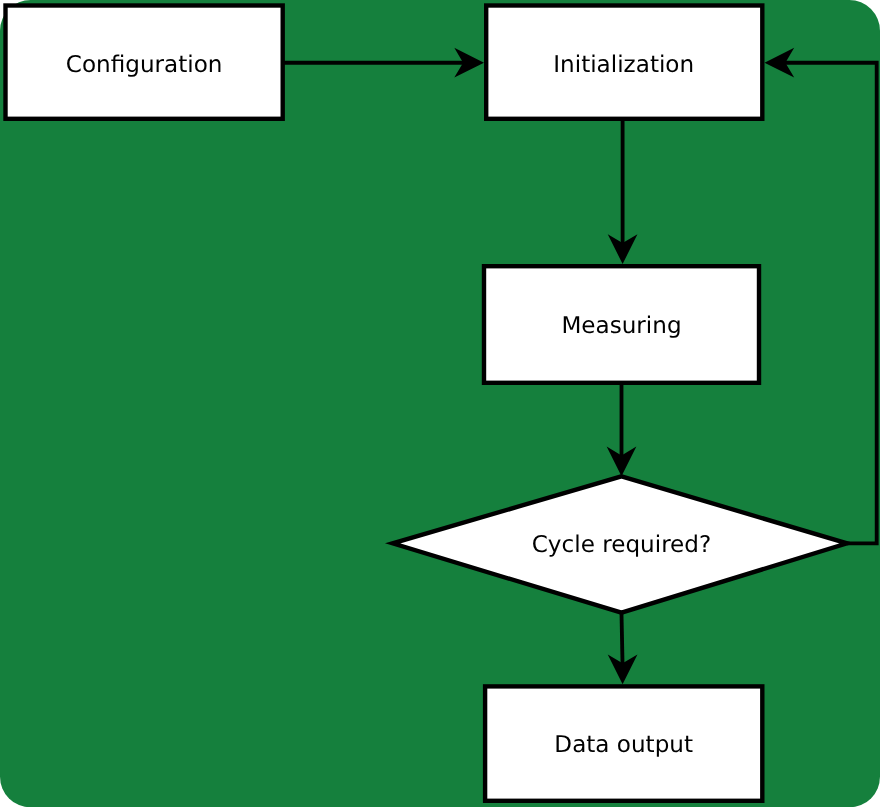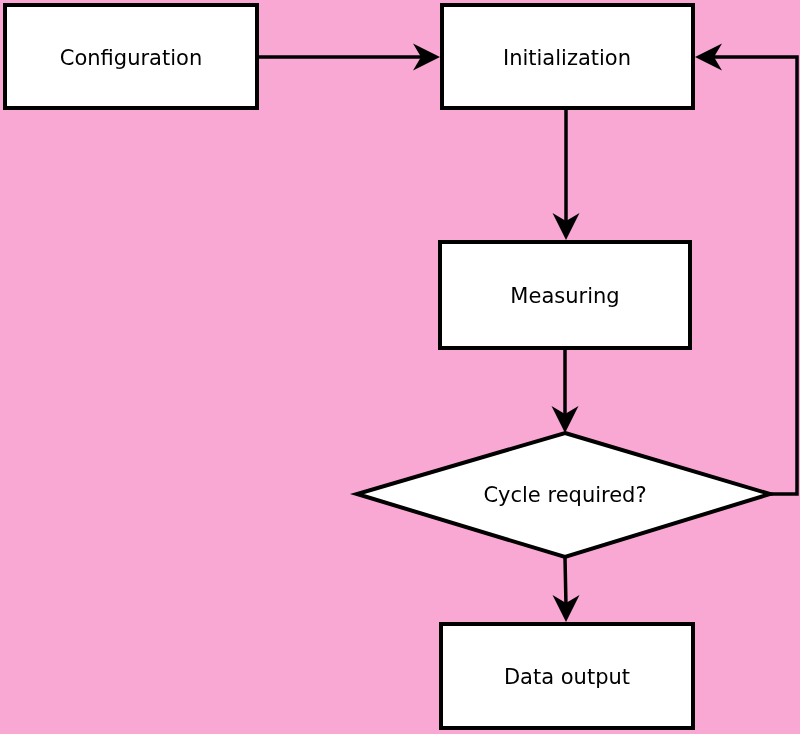--- a/index.html
+++ b/index.html
@@ -4,22 +4,23 @@
 <style>
   html, body {
     margin: 0;
     padding: 0;
     background: #ffffff;
   }
   .canvas {
     position: relative;
     width: 800px;
     height: 734px;
-    background: #f9a8d4;
+    background: #15803d;
     font-family: "DejaVu Sans", "Liberation Sans", sans-serif;
+    border-radius: 28px;
   }
   svg {
     display: block;
   }
   .node-shape {
     fill: #ffffff;
     stroke-width: 4;
   }
   .edge-line {
     fill: none;

